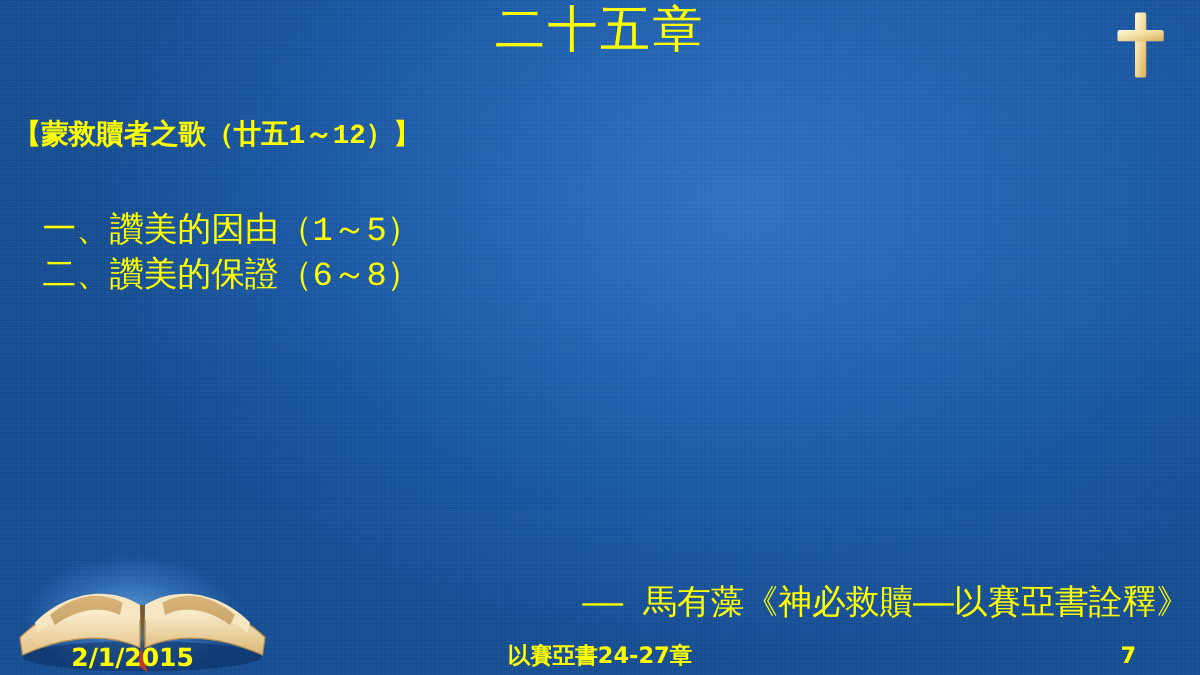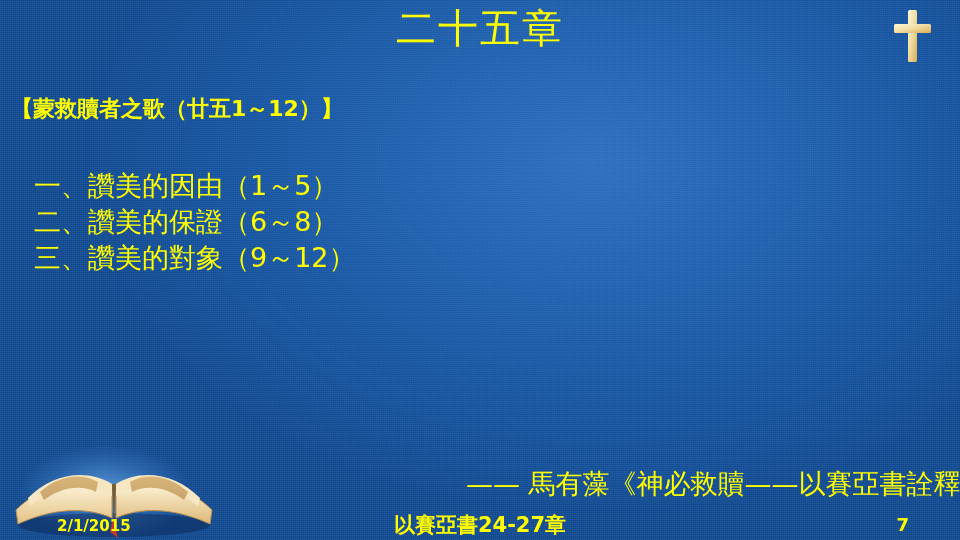--- a/index.html
+++ b/index.html
@@ -23,21 +23,21 @@
   #slide::before {
     content: "";
     position: absolute;
     inset: 0;
     background-image:
       repeating-linear-gradient(0deg, rgba(255,255,255,0.035) 0 1px, rgba(0,0,0,0) 1px 2px),
       repeating-linear-gradient(90deg, rgba(255,255,255,0.03) 0 1px, rgba(0,0,0,0) 1px 2px);
     pointer-events: none;
     z-index: 0;
   }
-  .layer { position: relative; z-index: 2; }
+  .layer { position: relative; z-index: 2; font-family: Liberation Mono, monospace; }
 
   
   #title {
     position: absolute;
     top: 4px;
     left: 0;
     width: 960px;
     text-align: center;
     font-size: 40px;
     line-height: 48px;
@@ -110,33 +110,33 @@
     height: 128px;
     background: radial-gradient(ellipse 50% 50% at 50% 55%, rgba(130,195,255,0.62) 0%, rgba(90,160,230,0.30) 45%, rgba(60,120,200,0.0) 75%);
     pointer-events: none;
   }
 
   
   #footer-date {
     position: absolute;
     left: 57px;
     top: 516px;
-    font-size: 15px;
+    font-size: 20px;
     line-height: 20px;
     font-weight: bold;
     color: #ffff00;
     z-index: 3;
   }
   #footer-center {
     position: absolute;
     left: 0;
     width: 960px;
     top: 514px;
     text-align: center;
-    font-size: 21px;
+    font-size: 18px;
     line-height: 22px;
     font-weight: bold;
     color: #ffff00;
     z-index: 3;
   }
   #footer-page {
     position: absolute;
     right: 51px;
     top: 514px;
     font-size: 18px;
@@ -165,21 +165,20 @@
       <rect x="18" y="2" width="9" height="52" rx="1.5" fill="url(#goldg)"></rect>
       <rect x="4" y="16" width="37" height="9" rx="1.5" fill="url(#goldg)"></rect>
     </svg>
   </div>
 
   <div class="layer" id="heading">【蒙救贖者之歌（廿五1～12）】</div>
 
   <div class="layer" id="body-list">
     <div class="body-line">一、讚美的因由（1～5）</div>
     <div class="body-line">二、讚美的保證（6～8）</div>
-    <div class="body-line">三、讚美的對象（9～12）</div>
   </div>
 
   <div class="layer" id="citation">—— 馬有藻《神必救贖——以賽亞書詮釋》</div>
 
   <div id="book-wrap">
     <div id="book-glow"></div>
     <svg width="216" height="120" viewBox="0 0 216 120" aria-hidden="true" style="position:absolute;left:0;top:0;">
       <defs>
         <linearGradient id="pageL" x1="0" y1="0" x2="0" y2="1">
           <stop offset="0%" stop-color="#fdf3d8"></stop>

